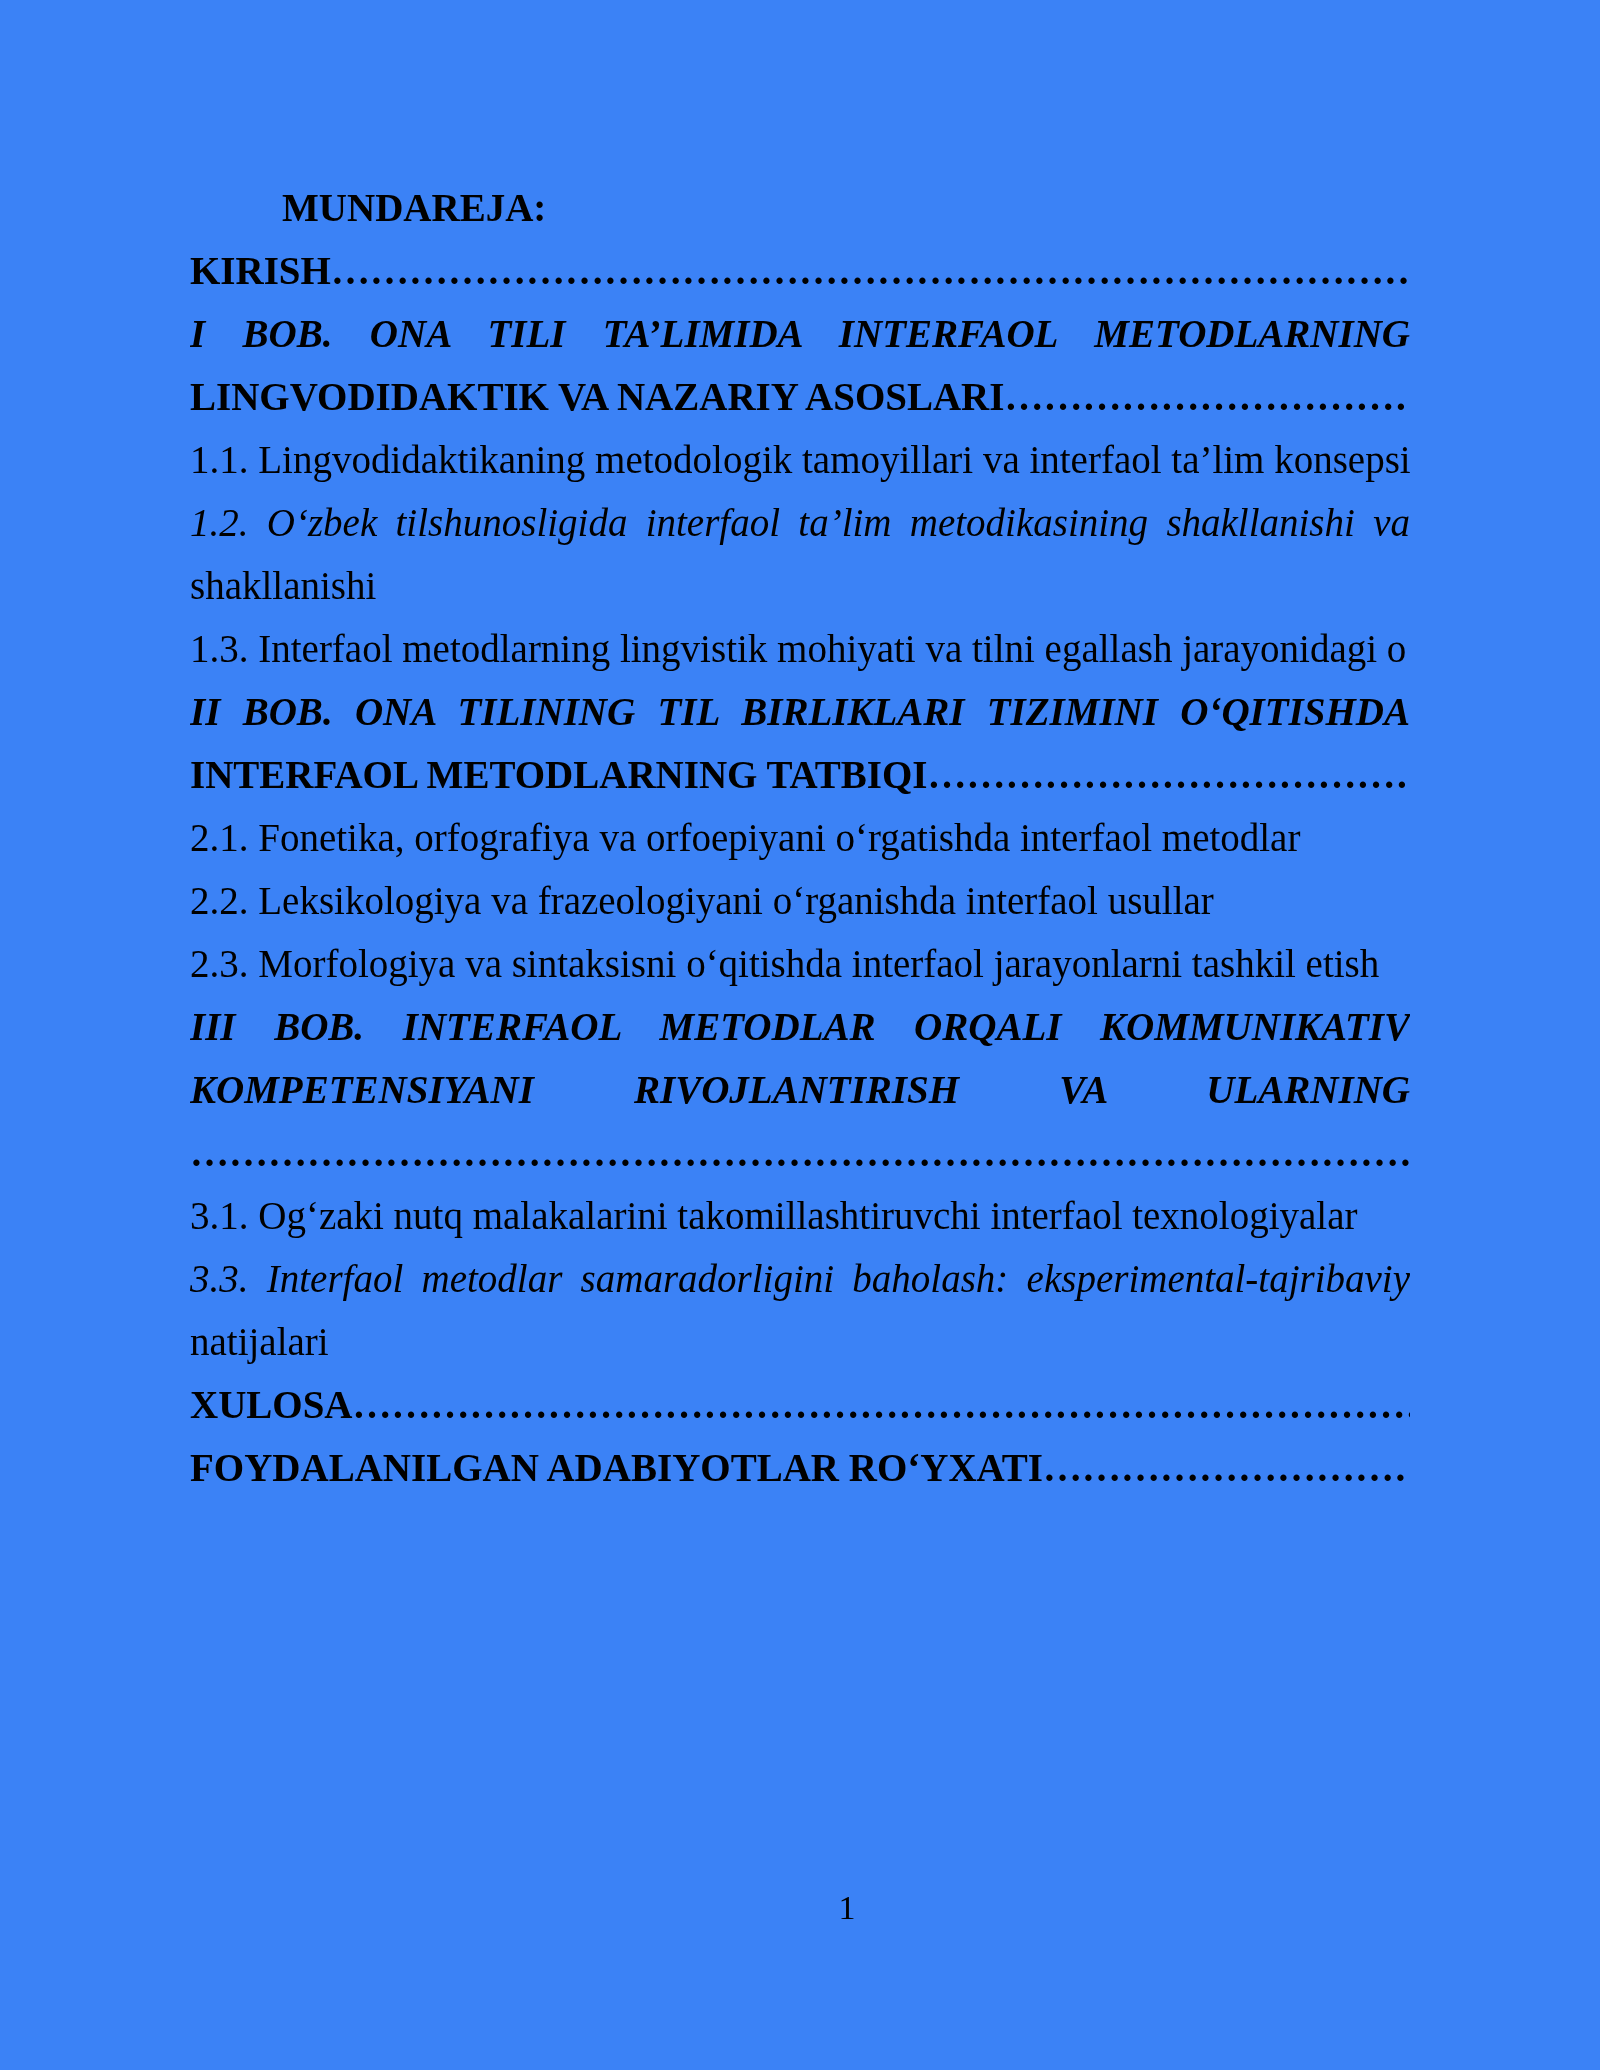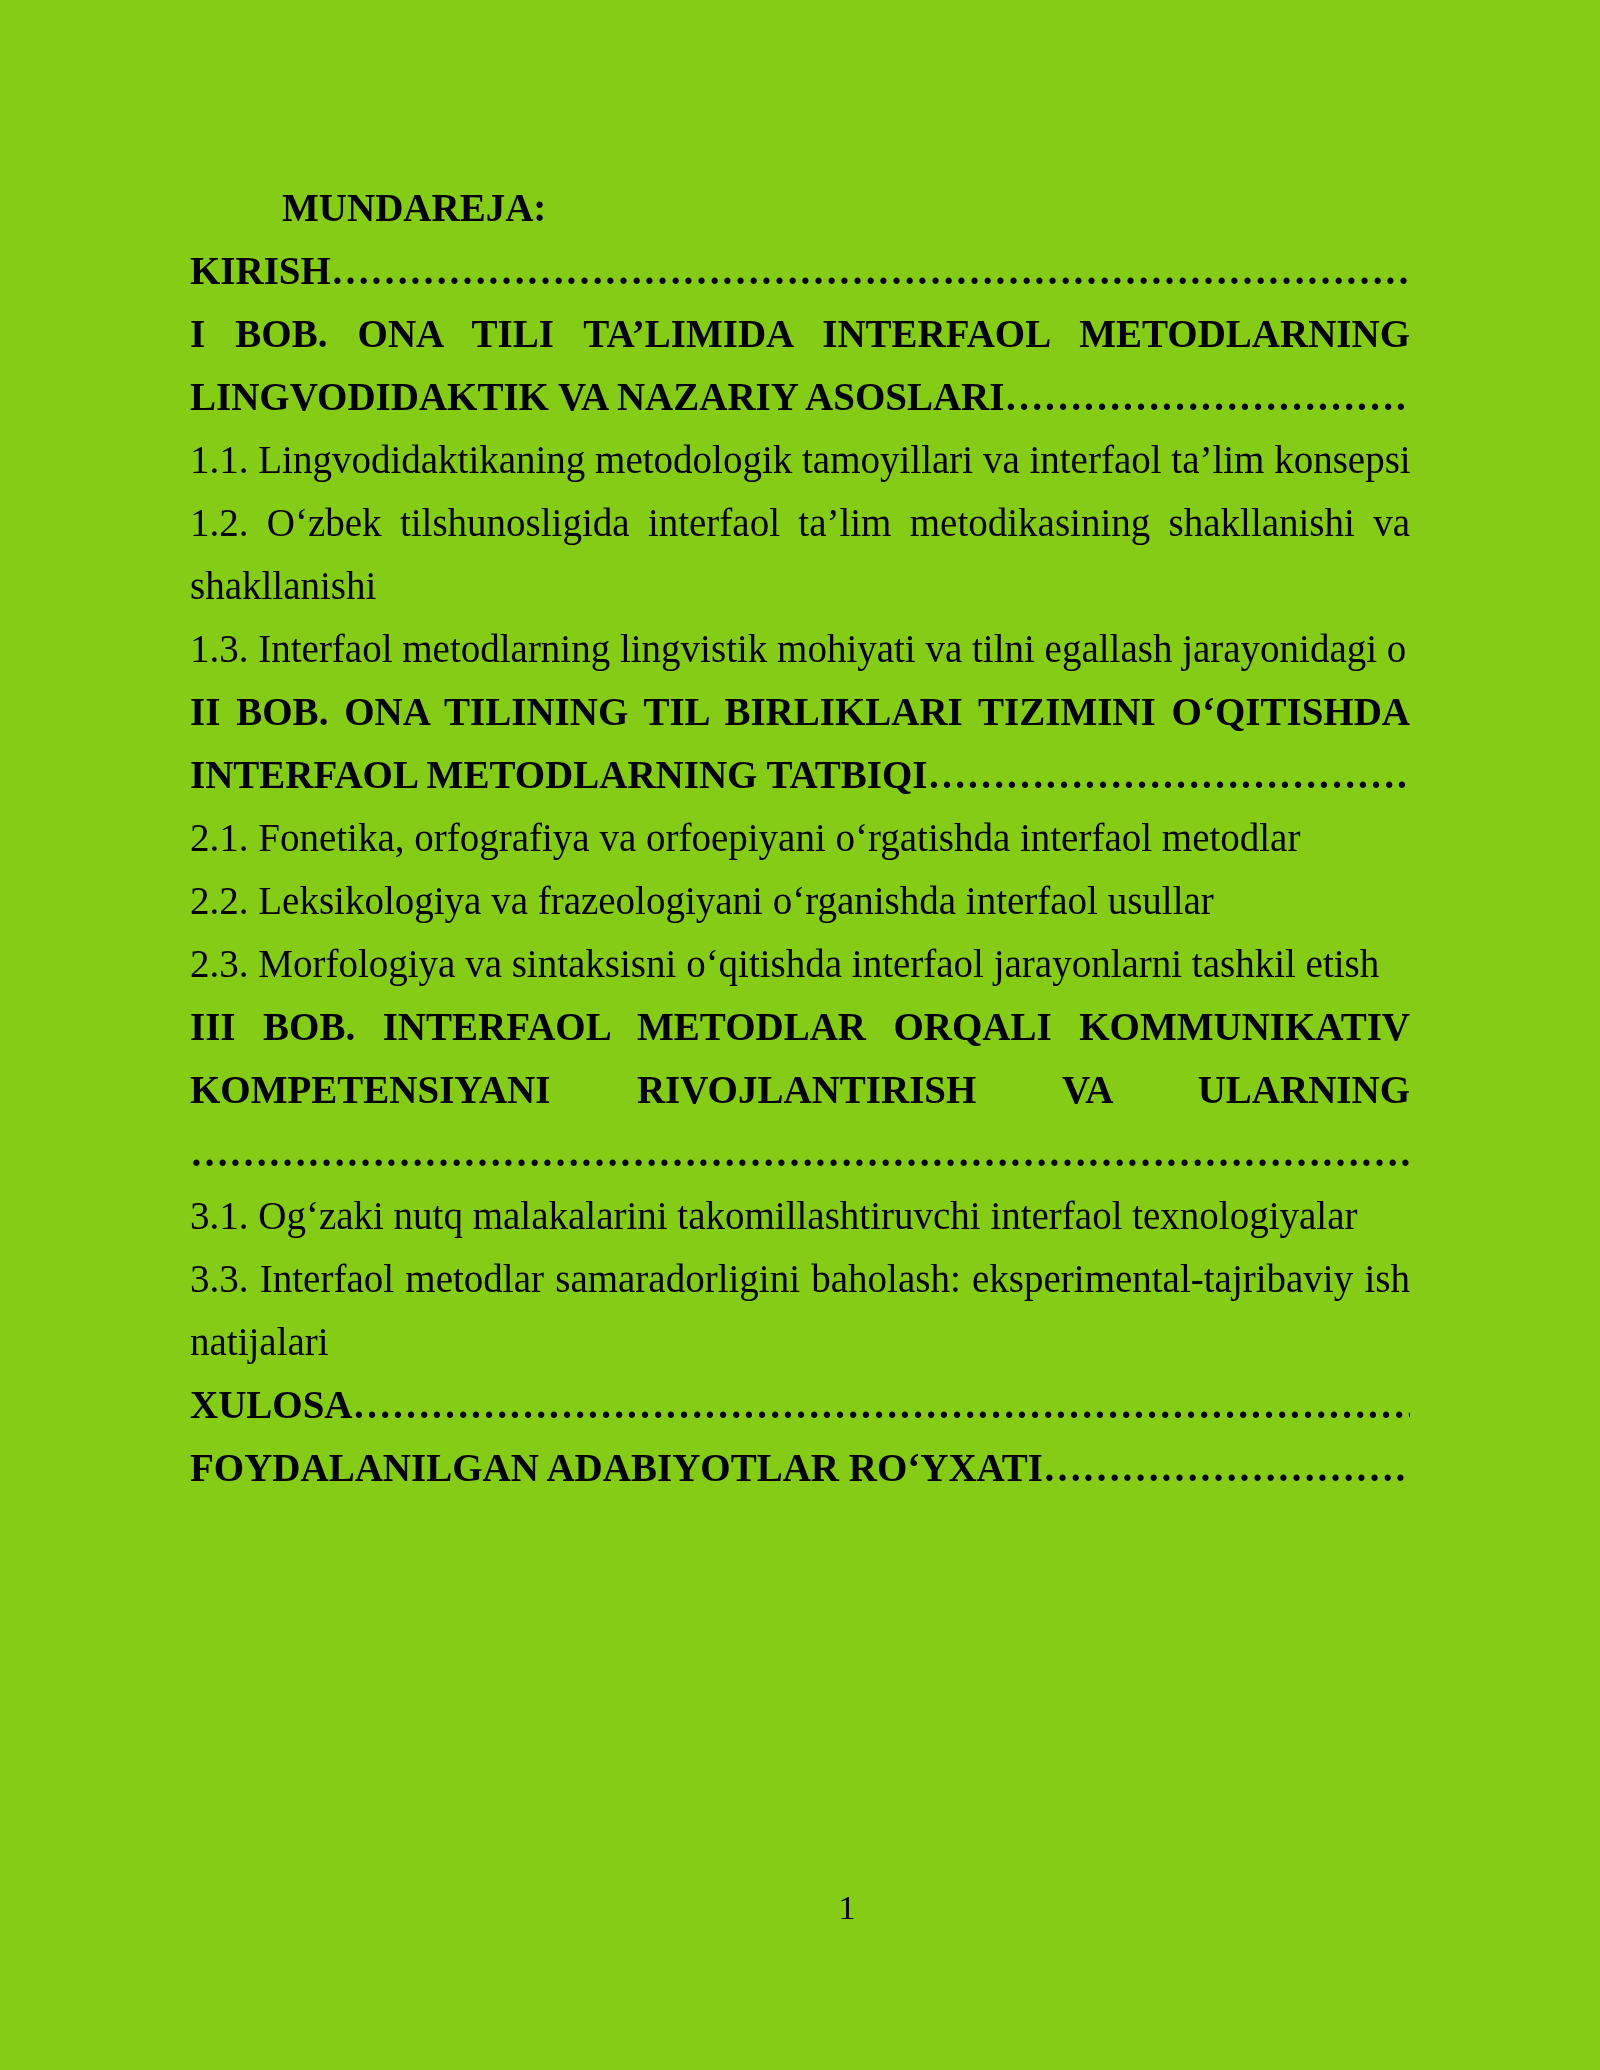--- a/index.html
+++ b/index.html
@@ -4,21 +4,21 @@
 <style>
   html, body {
     margin: 0;
     padding: 0;
     background: #ffffff;
   }
   .page {
     position: relative;
     width: 1600px;
     height: 2070px;
-    background: #84cc16;
+    background: #3b82f6;
     overflow: hidden;
     font-family: "Liberation Serif", "DejaVu Serif", serif;
     color: #000000;
   }
   .content {
     position: absolute;
     top: 176px;
     left: 190px;
     width: 1220px;
   }
@@ -29,20 +29,21 @@
     white-space: nowrap;
     overflow: hidden;
   }
   .bold { font-weight: bold; }
   .indent { padding-left: 92px; }
   
   .stretch {
     white-space: normal;
     text-align: justify;
     text-align-last: justify;
+    font-style: italic;
   }
   
   .leader-line { display: flex; }
   .leader-line .label { flex: 0 0 auto; }
   .leader-line .dots {
     flex: 1 1 auto;
     overflow: hidden;
     white-space: nowrap;
   }
   .page-number {

